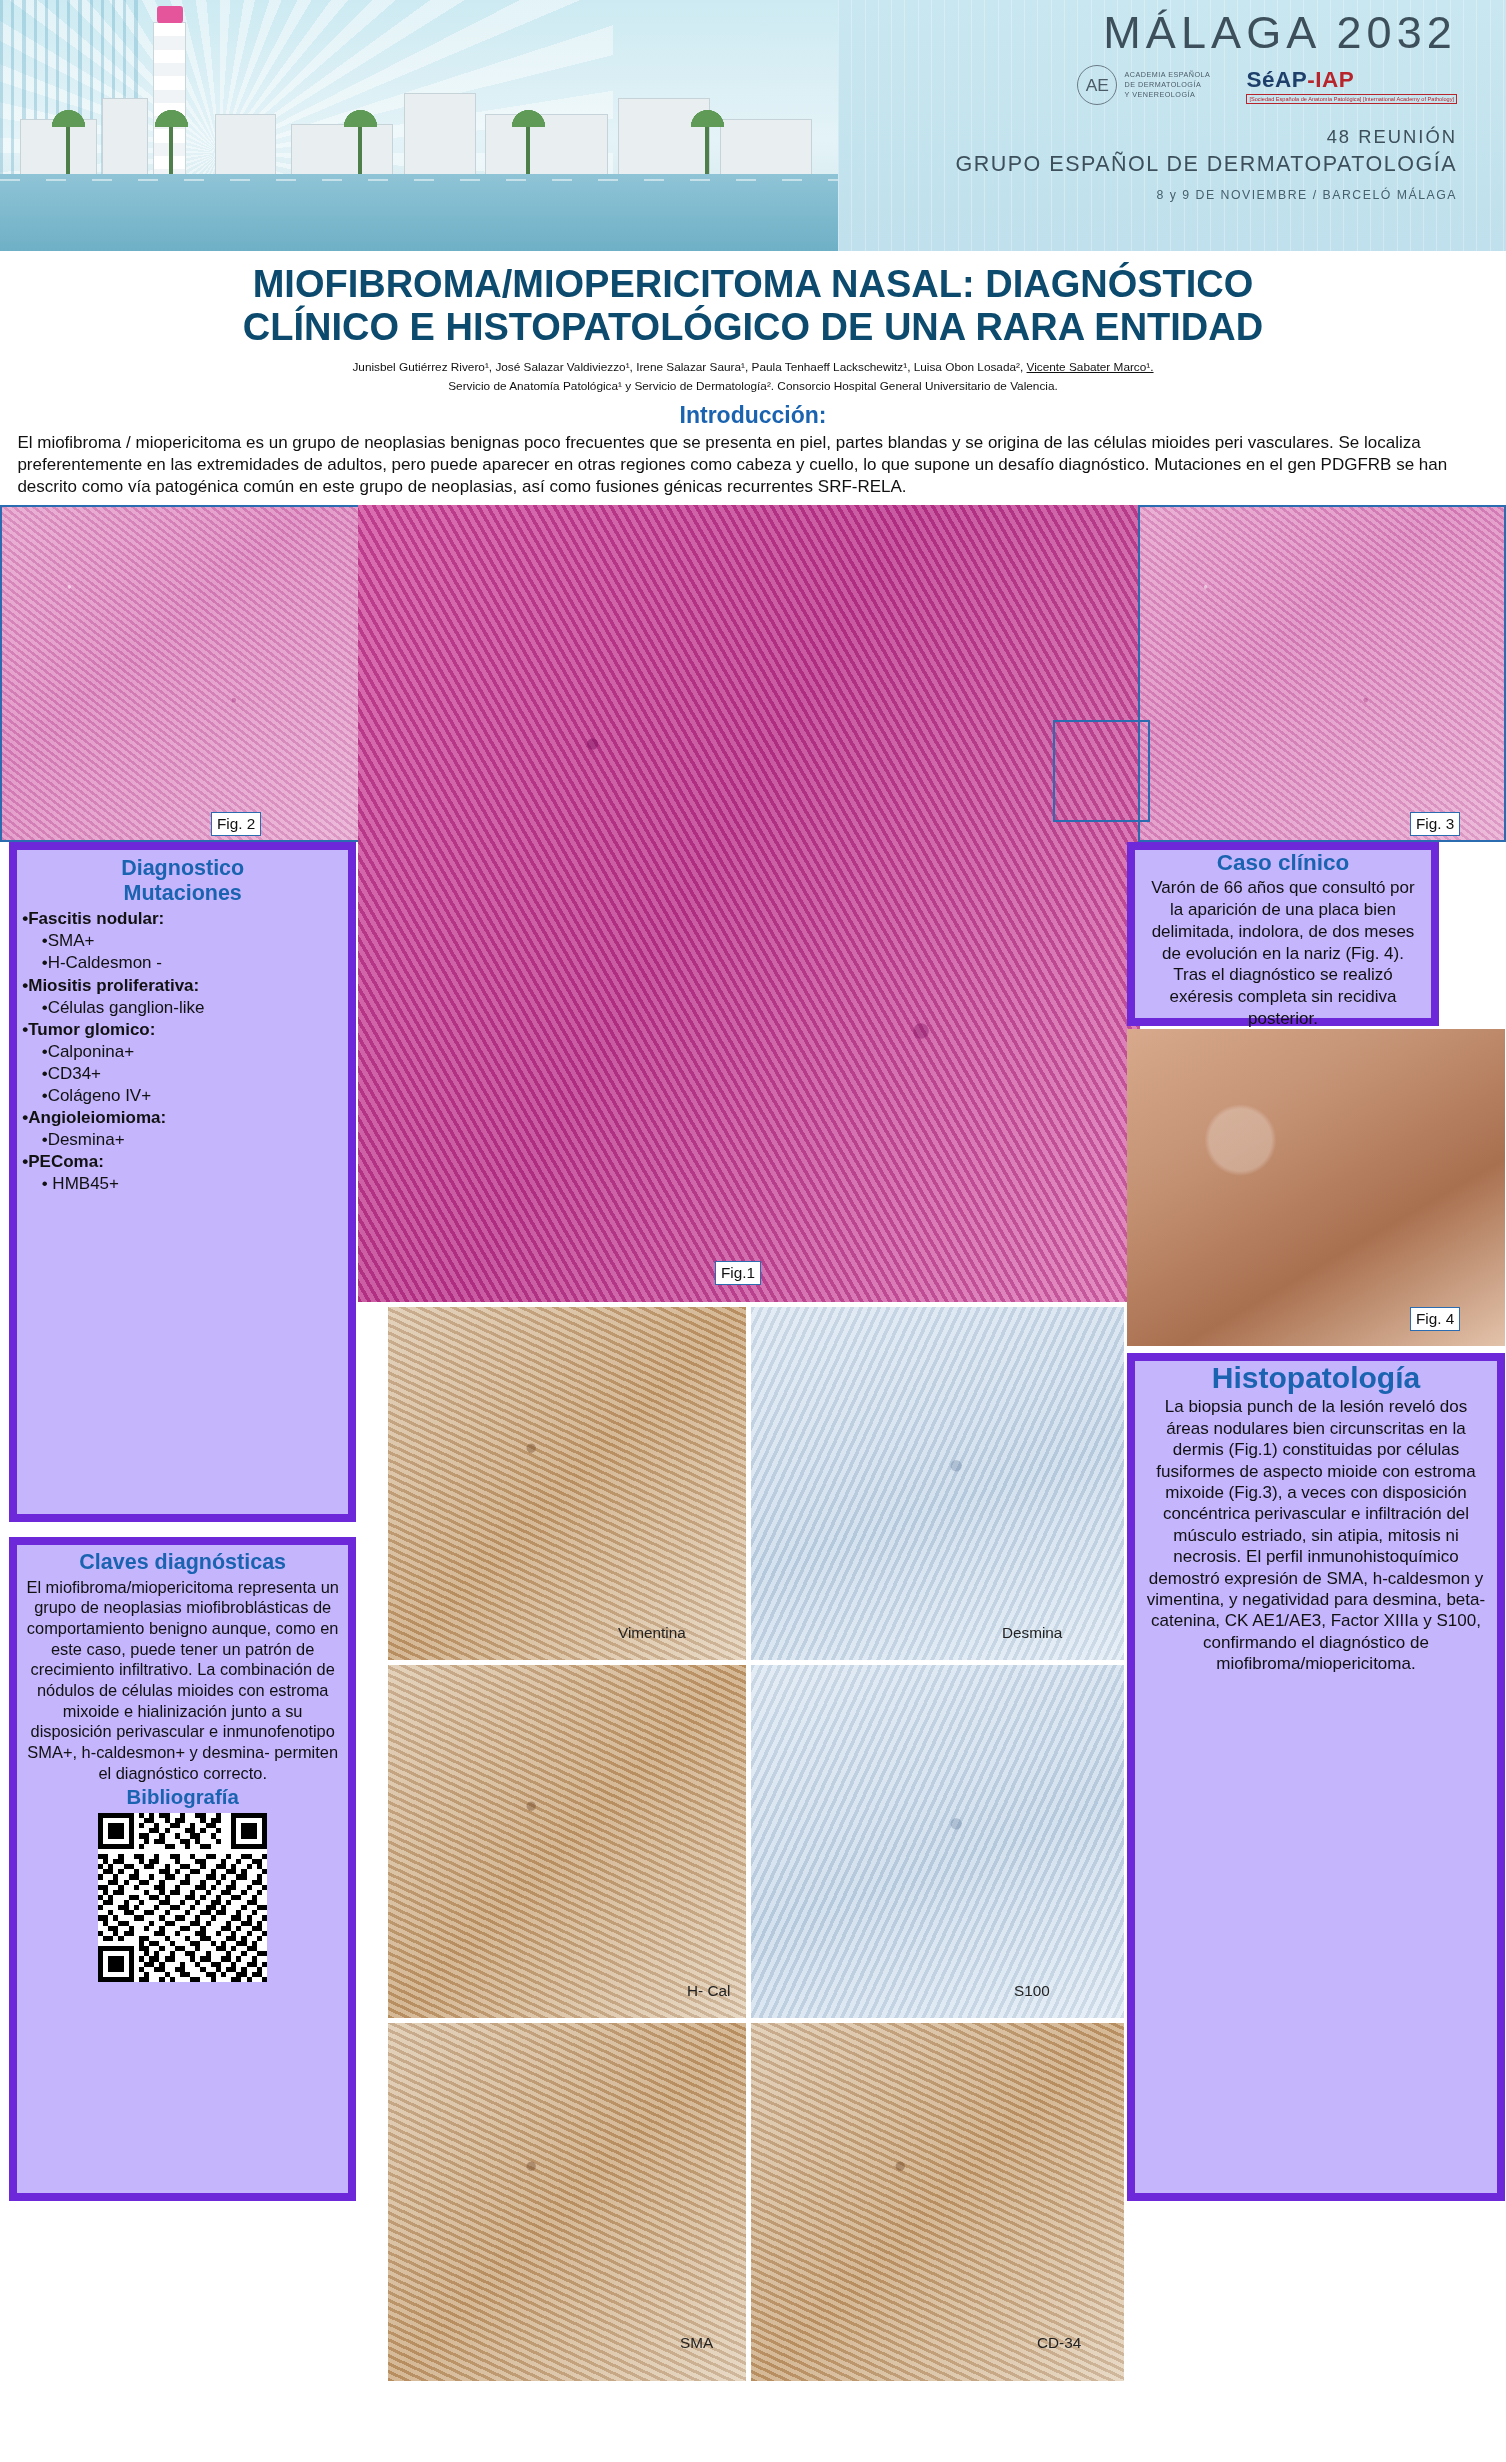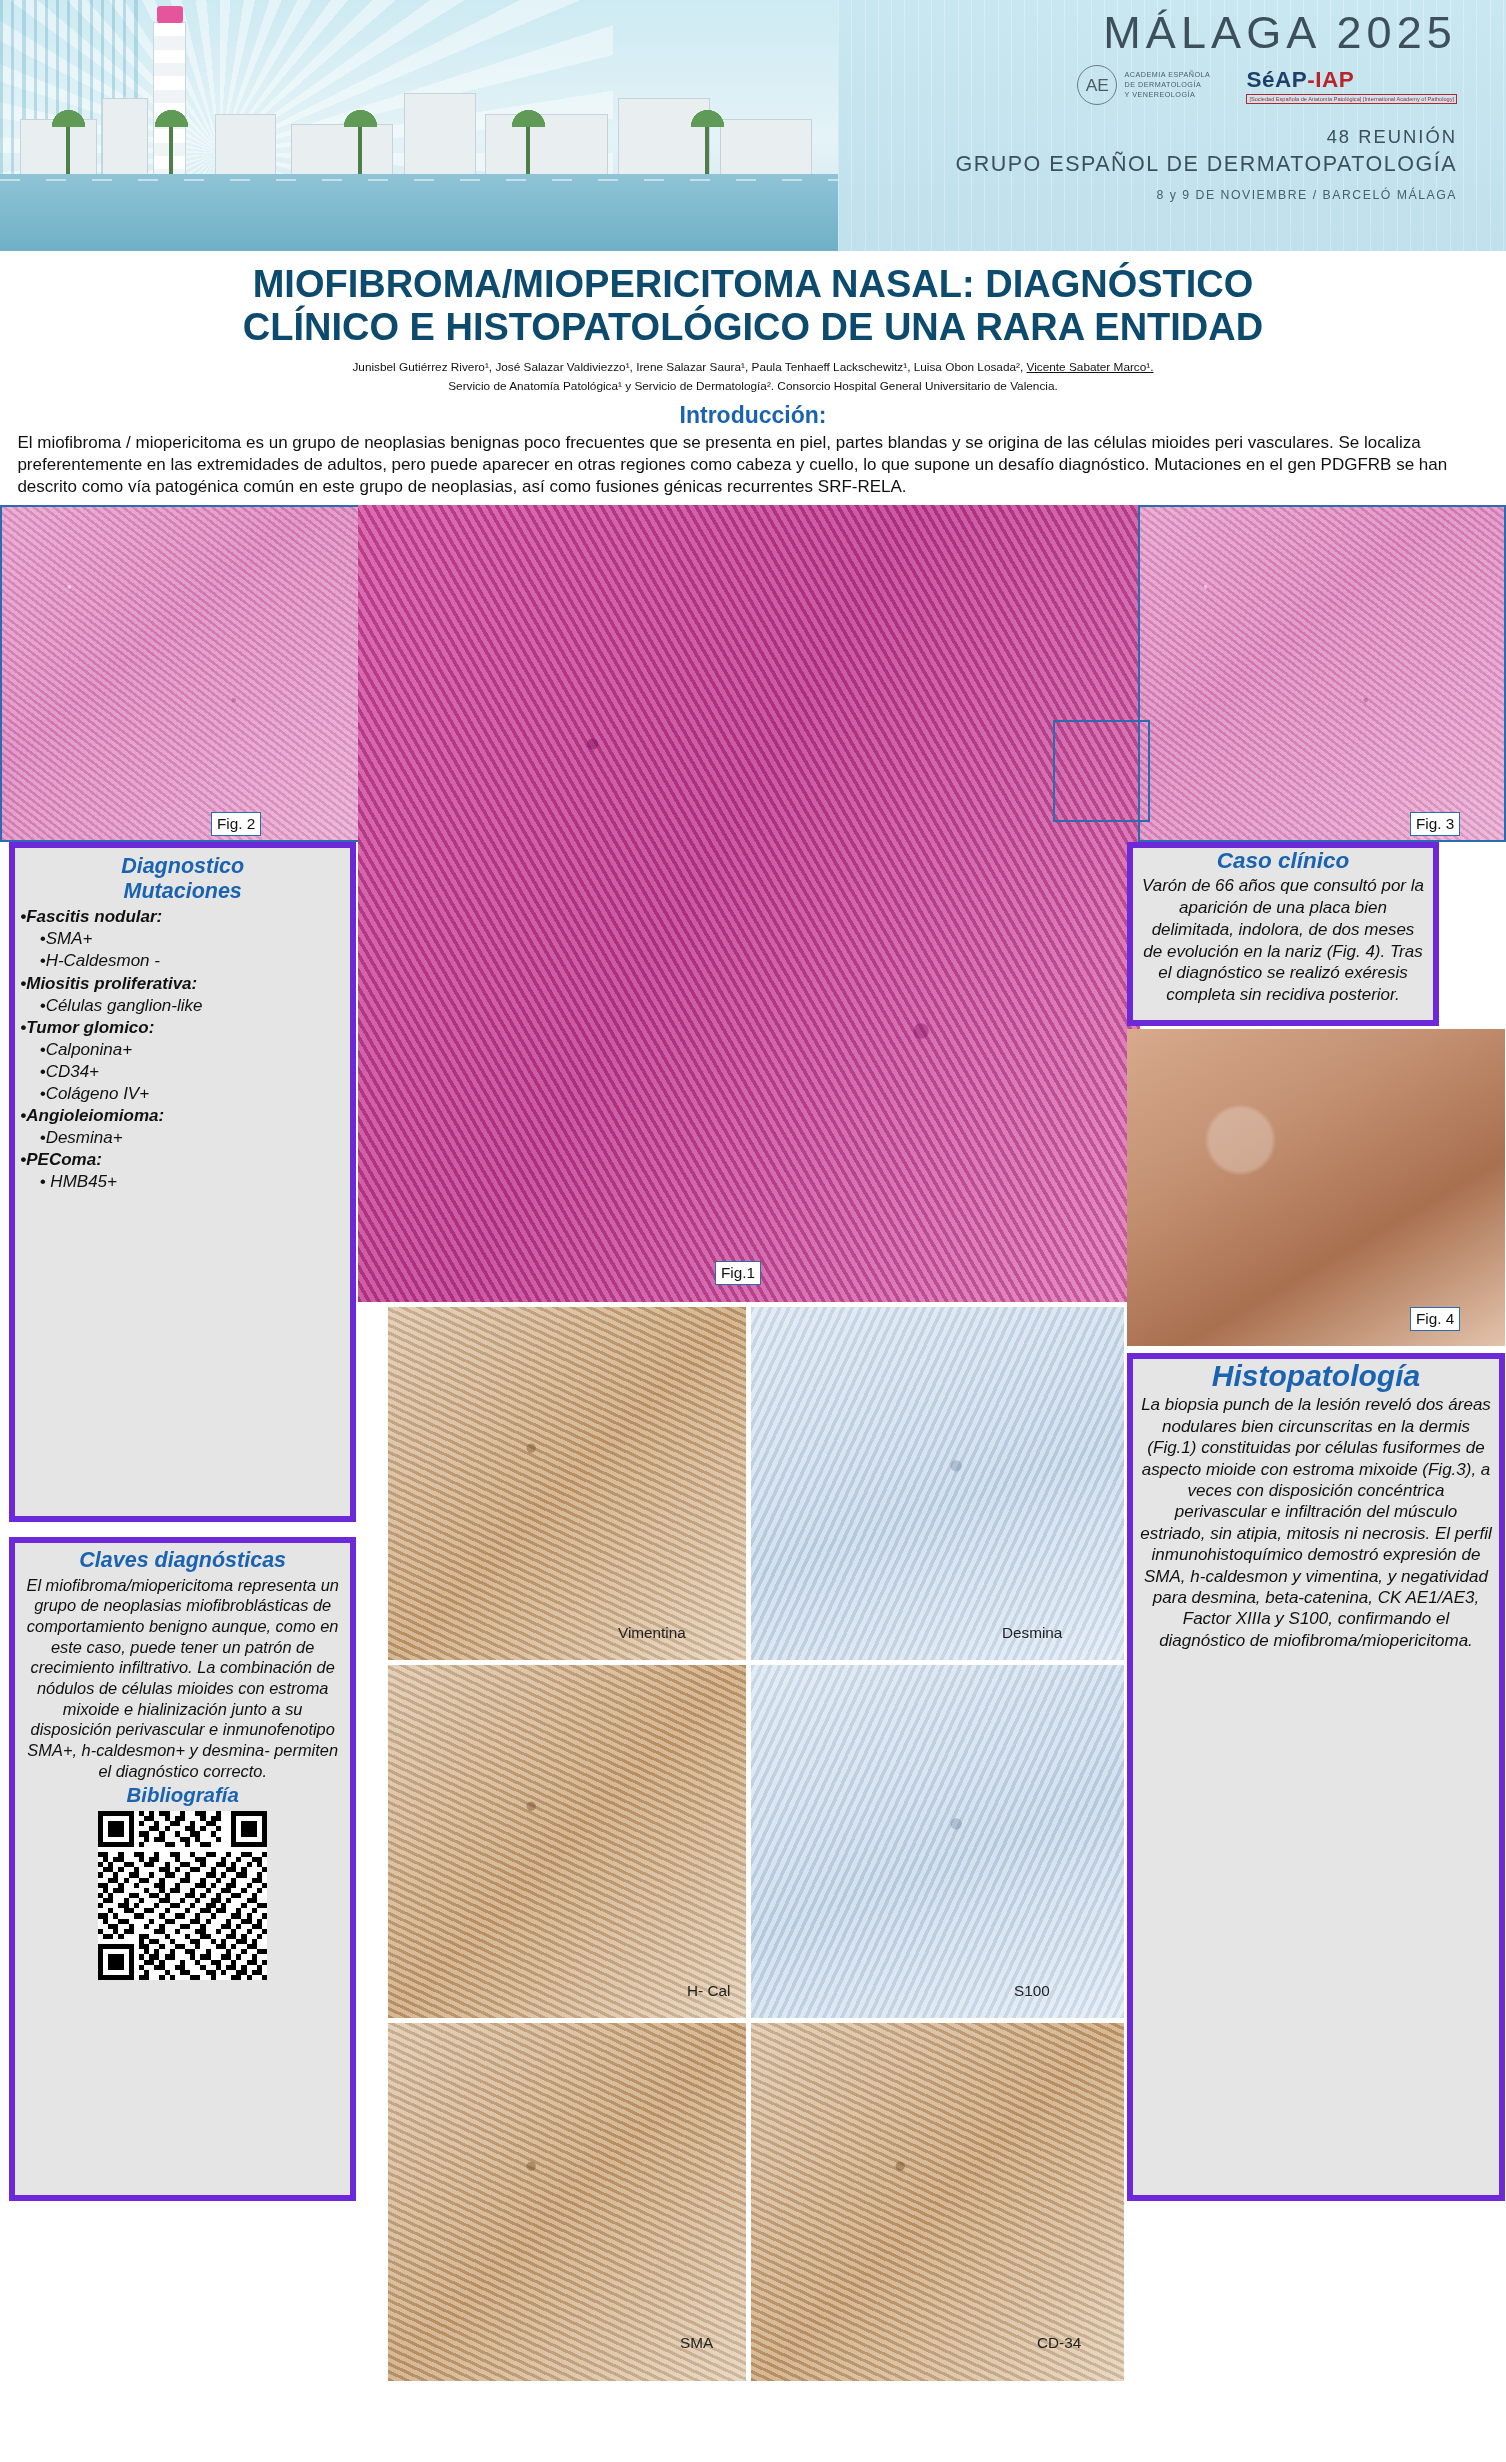--- a/index.html
+++ b/index.html
@@ -158,21 +158,21 @@
   .fig-label {
     position:absolute; background:#fff; border:1.5px solid #2b6cb0; color:#111;
     font-size:15.3px; padding:2px 5px;
   }
   .img-caption {
     position:absolute; color:#fff; font-size:15.3px; text-shadow:0 0 3.1px rgba(0,0,0,.9);
   }
   .img-caption.dark { color:#222; text-shadow:none; }
 
   
-  .txtbox { position:absolute; background:#e5e5e5; border:6px solid #6d28d9;font-style:italic; }
+  .txtbox { position:absolute; background:#c4b5fd; border:8px solid #6d28d9; }
   .box-title { text-align:center; font-weight:bold; color:#1a63b0; }
   .dd-title { font-size:21.5px; line-height:1.18; padding-top:5.1px; }
   .dd-list { font-size:17px; line-height:1.30; padding:2px 5.1px 5.1px 5.1px; }
   .dd-list .l1 { font-weight:bold; }
   .dd-list .l2 { padding-left:19.4px; }
 
   .claves-title { font-size:21.5px; padding-top:4.1px; }
   .claves-text { font-size:16.4px; line-height:1.26; text-align:center; padding:2px 8.2px 0 8.2px; }
   .biblio-title { font-size:20.4px; color:#1a63b0; font-weight:bold; text-align:center; margin-top:3.1px;}
 
@@ -208,21 +208,21 @@
     </div>
     <div class="palm" style="left:66px;"></div>
     <div class="palm" style="left:169px;"></div>
     <div class="palm" style="left:358px;"></div>
     <div class="palm" style="left:526px;"></div>
     <div class="palm" style="left:705px;"></div>
     <div class="water"></div>
   </div>
 
   <div class="banner-right">
-    <div class="malaga-title">MÁLAGA 2025</div>
+    <div class="malaga-title">MÁLAGA 2032</div>
 
     <div class="logos-row">
       <div class="aedv">
         <div class="aedv-mark">AE</div>
         <div class="aedv-text">
           <div>ACADEMIA ESPAÑOLA</div>
           <div>DE DERMATOLOGÍA</div>
           <div>Y VENEREOLOGÍA</div>
         </div>
       </div>

